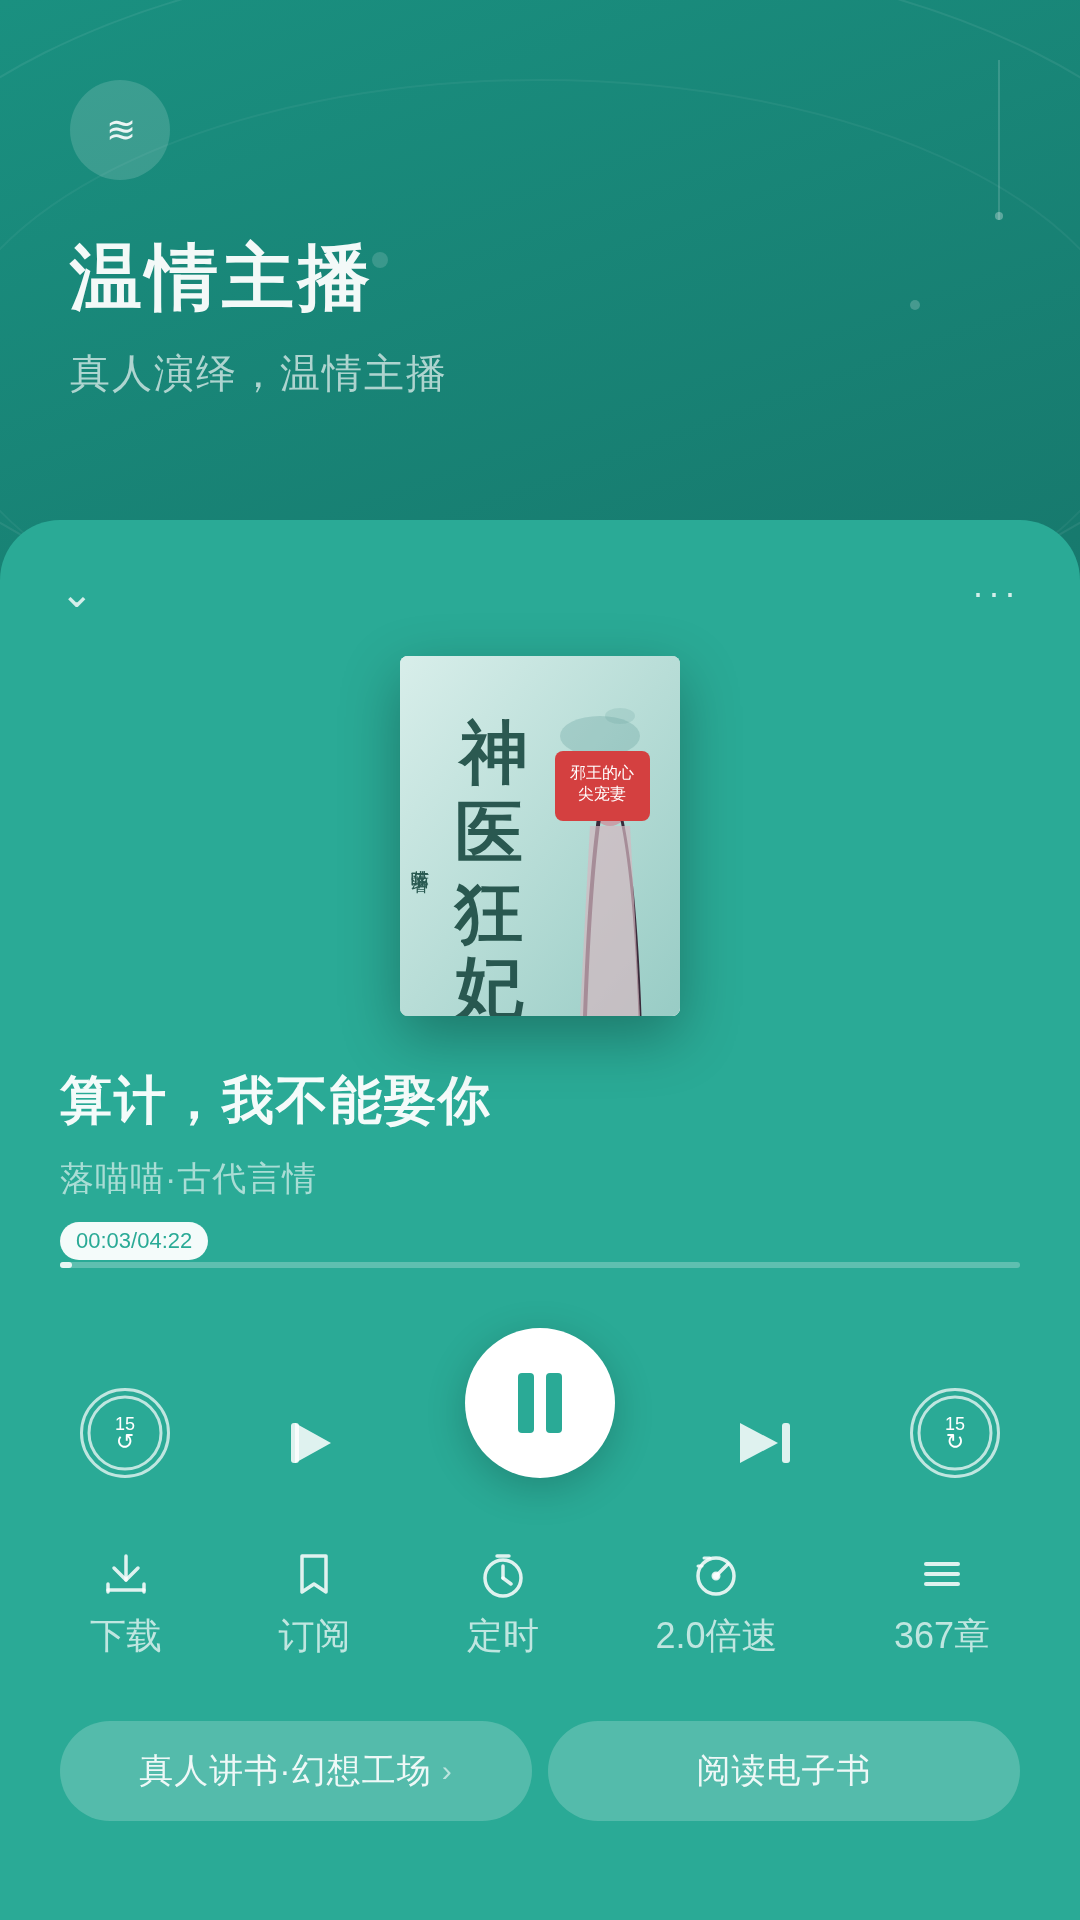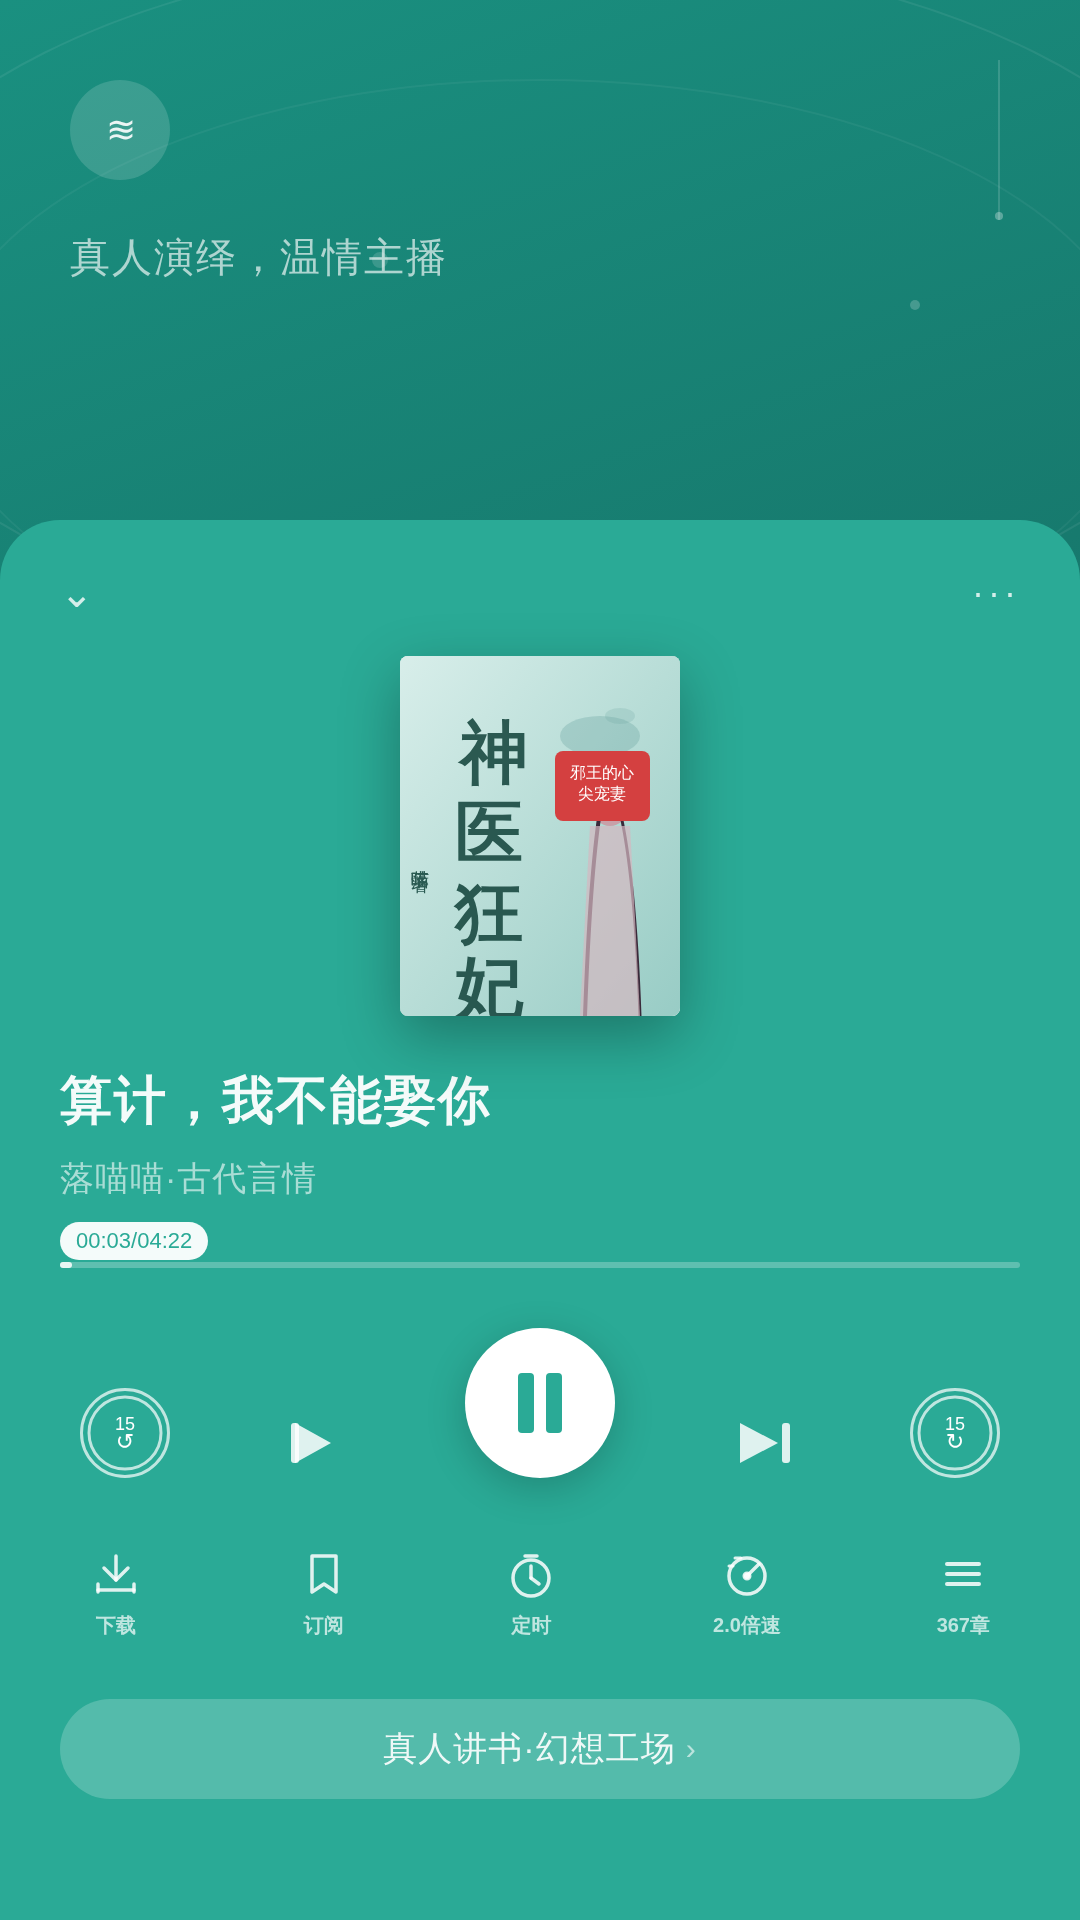--- a/index.html
+++ b/index.html
@@ -267,23 +267,22 @@
 
     .action-item {
       display: flex;
       flex-direction: column;
       align-items: center;
       gap: 12px;
       cursor: pointer;
     }
 
     .action-label {
-      font-size: 20px;
+      font-size: 36px;
       color: rgba(255,255,255,0.7);
-      font-weight: bold;
     }
 
     
     .bottom-buttons {
       display: flex;
       gap: 16px;
     }
 
     .bottom-btn {
       flex: 1;
@@ -337,20 +336,21 @@
   <circle cx="380" cy="260" r="8" fill="rgba(255,255,255,0.15)"></circle>
 </svg>
 
 <div class="deco-line-right"></div>
 <div class="deco-dot-right"></div>
 
 <div class="header">
   <div class="logo-circle">
     <span class="logo-icon">≋</span>
   </div>
+  <div class="main-title">温情主播</div>
   <div class="sub-title">真人演绎，温情主播</div>
 </div>
 
 <div class="player-card">
 
   <div class="card-top">
     <span class="chevron-down">⌄</span>
     <span class="more-dots">···</span>
   </div>
 
@@ -493,15 +493,18 @@
       </svg>
       <span class="action-label">367章</span>
     </div>
   </div>
 
   <div class="bottom-buttons">
     <div class="bottom-btn">
       <span>真人讲书·幻想工场</span>
       <span class="bottom-btn-arrow">›</span>
     </div>
+    <div class="bottom-btn">
+      <span>阅读电子书</span>
+    </div>
   </div>
 
 </div>
 
 </body></html>

